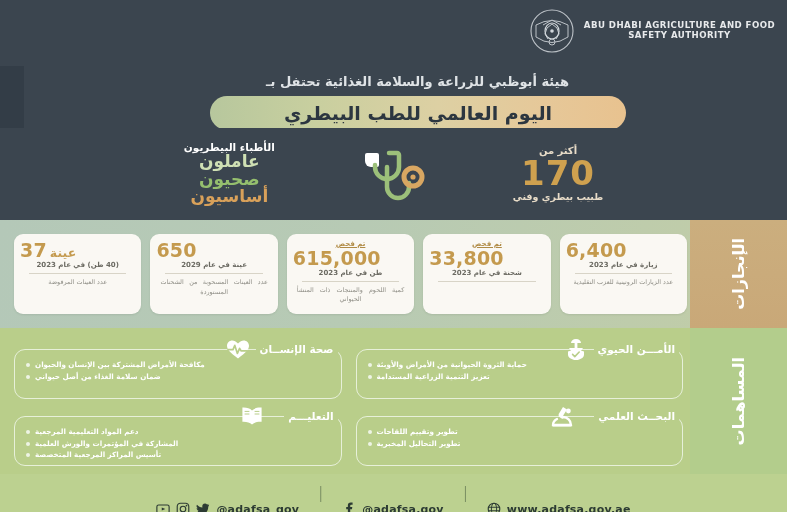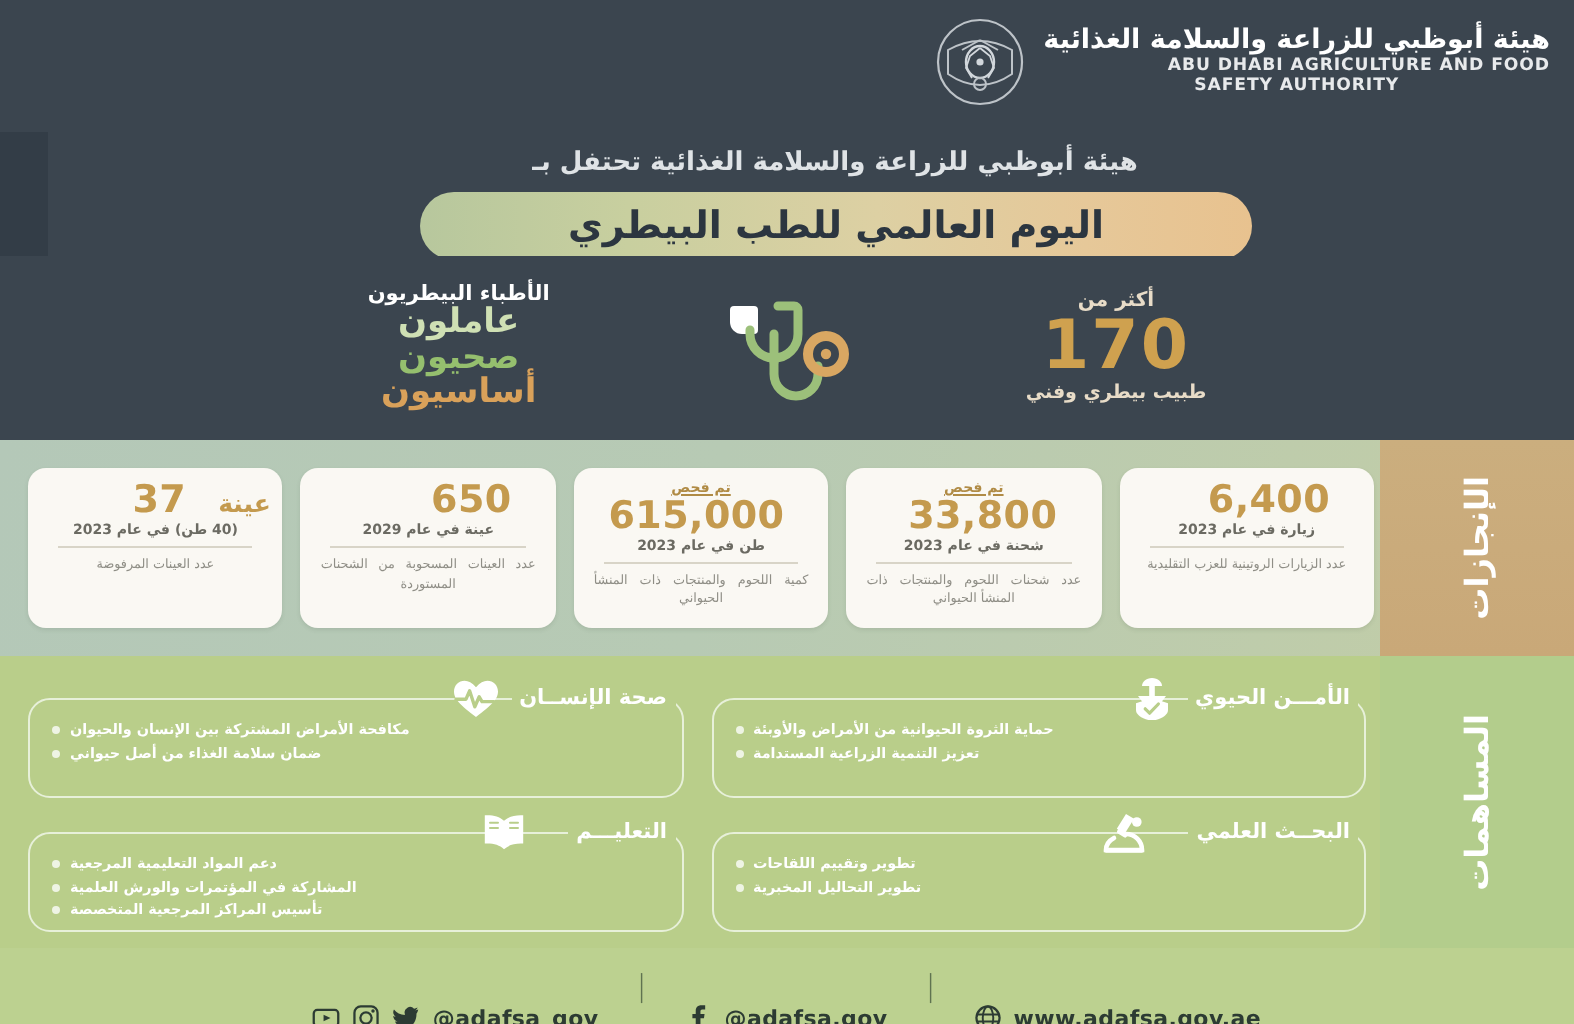--- a/index.html
+++ b/index.html
@@ -95,21 +95,21 @@
     display: flex; flex-direction: row-reverse; gap: 9px; justify-content: flex-start;
   }
   .scard {
     flex: 1 1 0; background: #faf8f3; border-radius: 9px;
     padding: 7px 6px 6px; text-align: center; position: relative;
     box-shadow: 0 1px 2px rgba(60,70,60,.12);
   }
   .s-top { color: #b08b45; font-size: 7px; font-weight: bold; line-height: 1.1; text-decoration: underline; }
   .s-num-row {
     display: flex; flex-direction: row-reverse; align-items: baseline;
-    justify-content: flex-end; gap: 16px; line-height: 1;
+    justify-content: flex-start; gap: 3px; line-height: 1;
   }
   .s-num {
     color: #c49a4e; font-size: 19px; font-weight: bold; direction: ltr;
     letter-spacing: .2px;
   }
   .s-unit { color: #c49a4e; font-size: 12.5px; font-weight: bold; }
   .s-when { color: #6b6a62; font-size: 7px; font-weight: bold; margin-top: 1px; }
   .s-rule { height: 1px; background: #d8d4c7; margin: 4px 9px 4px; }
   .s-desc {
     color: #8f8e86; font-size: 6.4px; line-height: 1.5;
@@ -183,21 +183,20 @@
       <svg class="emblem" viewBox="0 0 46 46">
         <circle cx="23" cy="23" r="21" fill="none" stroke="#c9ced3" stroke-width="1.1"></circle>
         <path d="M7 17 q16 -9 32 0 l0 12 q-16 11 -32 0 z" fill="none" stroke="#c9ced3" stroke-width="1"></path>
         <path d="M23 12 l-9 5 M23 12 l9 5" stroke="#c9ced3" stroke-width="1" fill="none"></path>
         <ellipse cx="23" cy="23" rx="7" ry="8" fill="none" stroke="#dfe4e8" stroke-width="1.2"></ellipse>
         <path d="M23 16 l-5 4 -2 6 3 5 M23 16 l5 4 2 6 -3 5" fill="none" stroke="#dfe4e8" stroke-width=".9"></path>
         <circle cx="23" cy="34" r="3" fill="none" stroke="#c9ced3" stroke-width="1"></circle>
         <circle cx="23" cy="23" r="1.8" fill="#dfe4e8"></circle>
       </svg>
       <div class="brand-text">
-        <div class="brand-ar">هيئة أبوظبي للزراعة والسلامة الغذائية</div>
         <div class="brand-en1">ABU DHABI AGRICULTURE AND FOOD</div>
         <div class="brand-en2">SAFETY AUTHORITY</div>
       </div>
     </div>
   </div>
 
   <div class="titlewrap">
     <div class="celebrate">هيئة أبوظبي للزراعة والسلامة الغذائية تحتفل بـ</div>
     <div class="pill">
       <span class="pill-text">اليوم العالمي للطب البيطري</span>
@@ -271,21 +270,20 @@
       </div>
 
       <div class="scard">
         <div class="s-top">تم فحص</div>
         <div class="s-num-row">
           <span class="s-num">33,800</span>
           <span class="s-unit"></span>
         </div>
         <div class="s-when">شحنة في عام 2023</div>
         <div class="s-rule"></div>
-        <div class="s-desc">عدد شحنات اللحوم والمنتجات ذات المنشأ الحيواني</div>
       </div>
 
       <div class="scard">
         <div class="s-top"></div>
         <div class="s-num-row">
           <span class="s-num">6,400</span>
           <span class="s-unit"></span>
         </div>
         <div class="s-when">زيارة في عام 2023</div>
         <div class="s-rule"></div>

